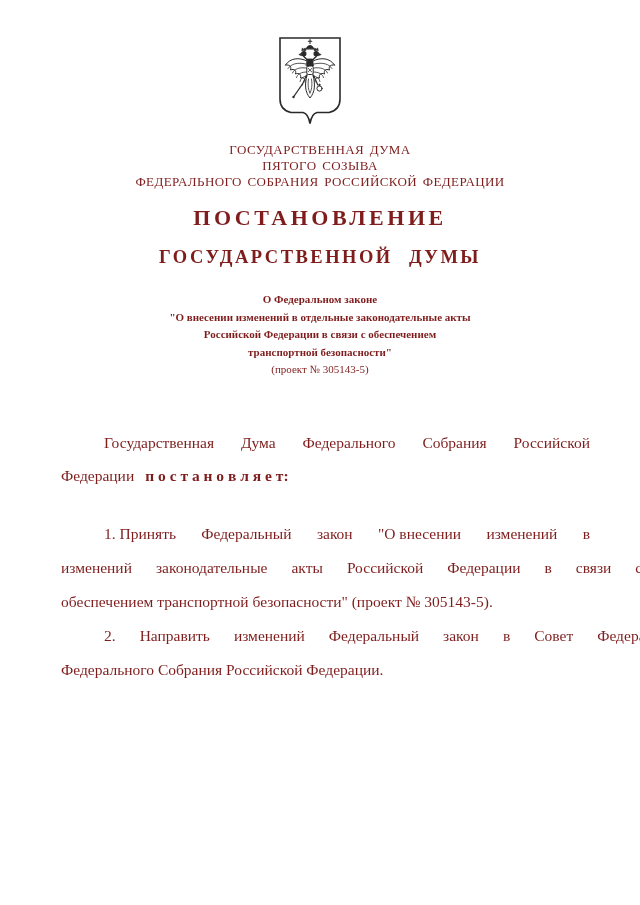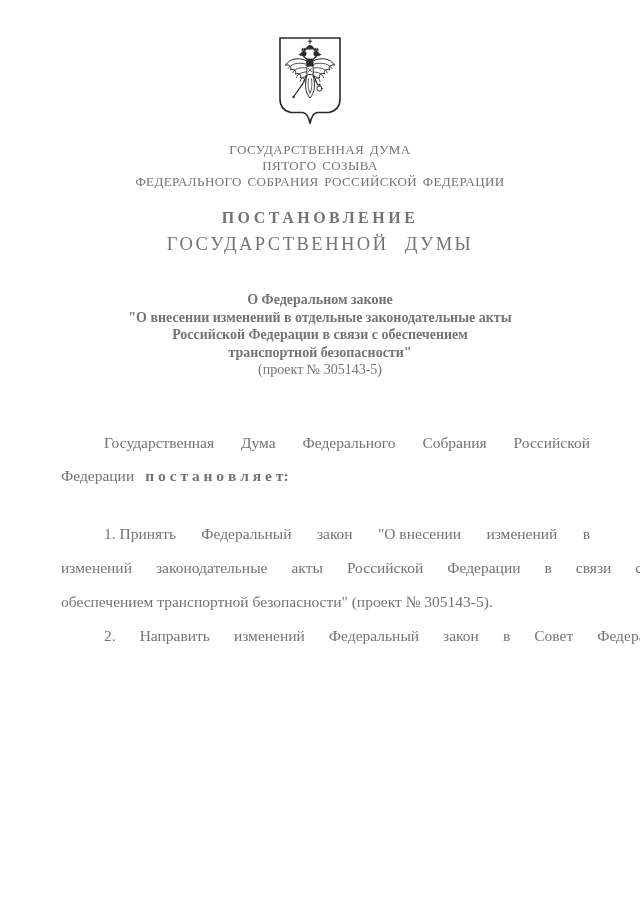--- a/index.html
+++ b/index.html
@@ -3,21 +3,21 @@
 <meta charset="utf-8">
 <style>
   html, body { margin: 0; padding: 0; background: #ffffff; }
   .page {
     position: relative;
     width: 640px;
     height: 905px;
     background: #ffffff;
     overflow: hidden;
     font-family: "Liberation Serif", "DejaVu Serif", serif;
-    color: #737373;
+    color: #7f1d1d;
   }
 
   
   .emblem {
     position: absolute;
     left: 277px;
     top: 35px;
     width: 66px;
     height: 92px;
   }
@@ -39,41 +39,42 @@
   
   .doc-title {
     position: absolute;
     left: 0;
     top: 206px;
     width: 100%;
     text-align: center;
     white-space: nowrap;
   }
   .doc-title .t1 {
-    font-size: 16px;
+    font-size: 22px;
     font-weight: bold;
     letter-spacing: 3.5px;
     line-height: 24px;
   }
   .doc-title .t2 {
     font-size: 18.5px;
     letter-spacing: 2.5px;
     word-spacing: 9px;
     line-height: 24px;
-    margin-top: 2px;
+    margin-top: 15px;
+    font-weight: bold;
   }
 
   
   .subject {
     position: absolute;
     left: 0;
     top: 291px;
     width: 100%;
     text-align: center;
-    font-size: 14px;
+    font-size: 11px;
     font-weight: bold;
     line-height: 17.5px;
     white-space: nowrap;
   }
   .subject .reg { font-weight: normal; }
 
   
   .body-text {
     position: absolute;
     left: 61px;
@@ -208,15 +209,16 @@
     <div class="bline just indent">
         <span>2.</span>
         <span>Направить</span>
         <span>изменений</span>
         <span>Федеральный</span>
         <span>закон</span>
         <span>в</span>
         <span>Совет</span>
         <span>Федерации</span>
       </div>
+    <div class="bline">Федерального Собрания Российской Федерации.</div>
   </div>
 
 </div>
 
 </body></html>

